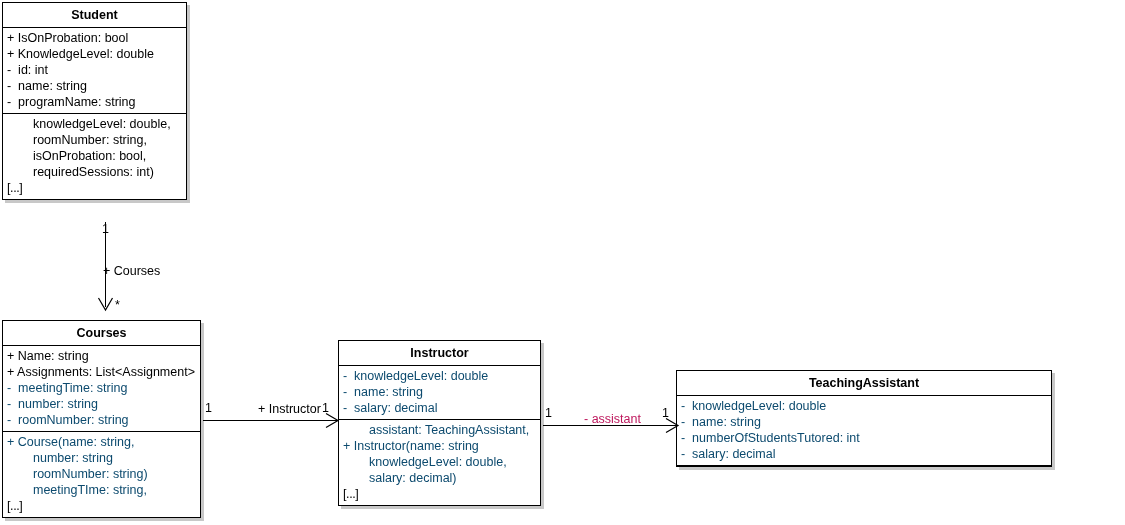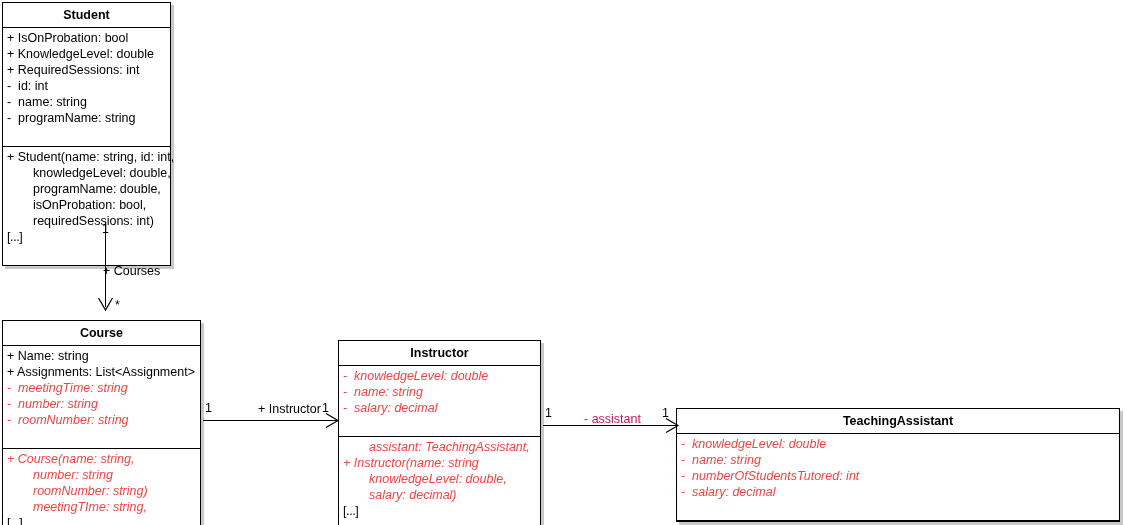--- a/index.html
+++ b/index.html
@@ -29,35 +29,34 @@
   .uml-title {
     text-align: center;
     font-weight: bold;
     font-size: 12.5px;
     padding: 5px 4px 5px 4px;
     border-bottom: 1px solid #000000;
     line-height: 14px;
     color: #000000;
   }
   .uml-compartment {
-    padding: 2px 0 20px 0;
+    padding: 2px 0 3px 0;
     border-bottom: 1px solid #000000;
   }
   .uml-compartment.last {
     border-bottom: none;
   }
   .uml-member {
     padding: 0 3px 0 4px;
     line-height: 16px;
     white-space: pre;
     font-size: 12.5px;
   }
   .uml-member.ital {
-    font-style: italic;
-    color: #ef4444;
+    color: #0c4a6e;
   }
   .uml-member.cont {
     padding-left: 30px;
   }
   .uml-member.ellipsis {
     padding-left: 4px;
     color: #000000;
     font-style: normal;
     letter-spacing: -0.4px;
   }
@@ -84,42 +83,40 @@
     color: #be185d;
   }
   .arrow-svg {
     position: absolute;
     overflow: visible;
   }
 </style>
 </head>
 <body>
 
-<div class="uml-class" style="left:2px; top:2px; width:169px;">
+<div class="uml-class" style="left:2px; top:2px; width:185px;">
   <div class="uml-title">Student</div>
   <div class="uml-compartment">
     <div class="uml-member">+ IsOnProbation: bool</div>
     <div class="uml-member">+ KnowledgeLevel: double</div>
-    <div class="uml-member">+ RequiredSessions: int</div>
     <div class="uml-member">-  id: int</div>
     <div class="uml-member">-  name: string</div>
     <div class="uml-member">-  programName: string</div>
   </div>
   <div class="uml-compartment last">
-    <div class="uml-member">+ Student(name: string, id: int,</div>
     <div class="uml-member cont">knowledgeLevel: double,</div>
-    <div class="uml-member cont">programName: double,</div>
+    <div class="uml-member cont">roomNumber: string,</div>
     <div class="uml-member cont">isOnProbation: bool,</div>
     <div class="uml-member cont">requiredSessions: int)</div>
     <div class="uml-member ellipsis">[...]</div>
   </div>
 </div>
 
 <div class="uml-class" style="left:2px; top:320px; width:199px;">
-  <div class="uml-title">Course</div>
+  <div class="uml-title">Courses</div>
   <div class="uml-compartment">
     <div class="uml-member">+ Name: string</div>
     <div class="uml-member">+ Assignments: List&lt;Assignment&gt;</div>
     <div class="uml-member ital">-  meetingTime: string</div>
     <div class="uml-member ital">-  number: string</div>
     <div class="uml-member ital">-  roomNumber: string</div>
   </div>
   <div class="uml-compartment last">
     <div class="uml-member ital">+ Course(name: string,</div>
     <div class="uml-member ital cont">number: string</div>
@@ -138,21 +135,21 @@
   </div>
   <div class="uml-compartment last">
     <div class="uml-member ital cont">assistant: TeachingAssistant,</div>
     <div class="uml-member ital">+ Instructor(name: string</div>
     <div class="uml-member ital cont">knowledgeLevel: double,</div>
     <div class="uml-member ital cont">salary: decimal)</div>
     <div class="uml-member ellipsis">[...]</div>
   </div>
 </div>
 
-<div class="uml-class" style="left:676px; top:370px; width:444px;margin-top:38px;">
+<div class="uml-class" style="left:676px; top:370px; width:376px;">
   <div class="uml-title">TeachingAssistant</div>
   <div class="uml-compartment">
     <div class="uml-member ital">-  knowledgeLevel: double</div>
     <div class="uml-member ital">-  name: string</div>
     <div class="uml-member ital">-  numberOfStudentsTutored: int</div>
     <div class="uml-member ital">-  salary: decimal</div>
   </div>
 </div>
 
 <div class="edge-line edge-v" style="left:105px; top:222px; height:85px;"></div>

